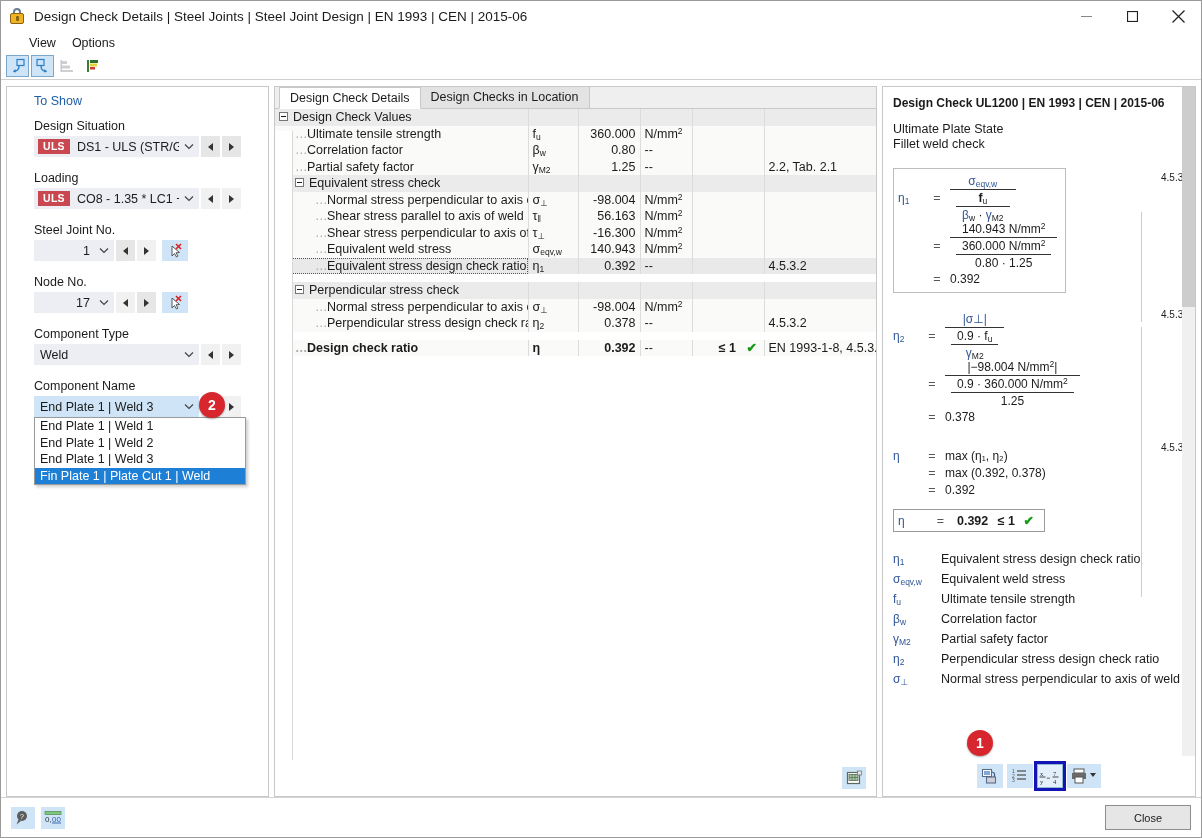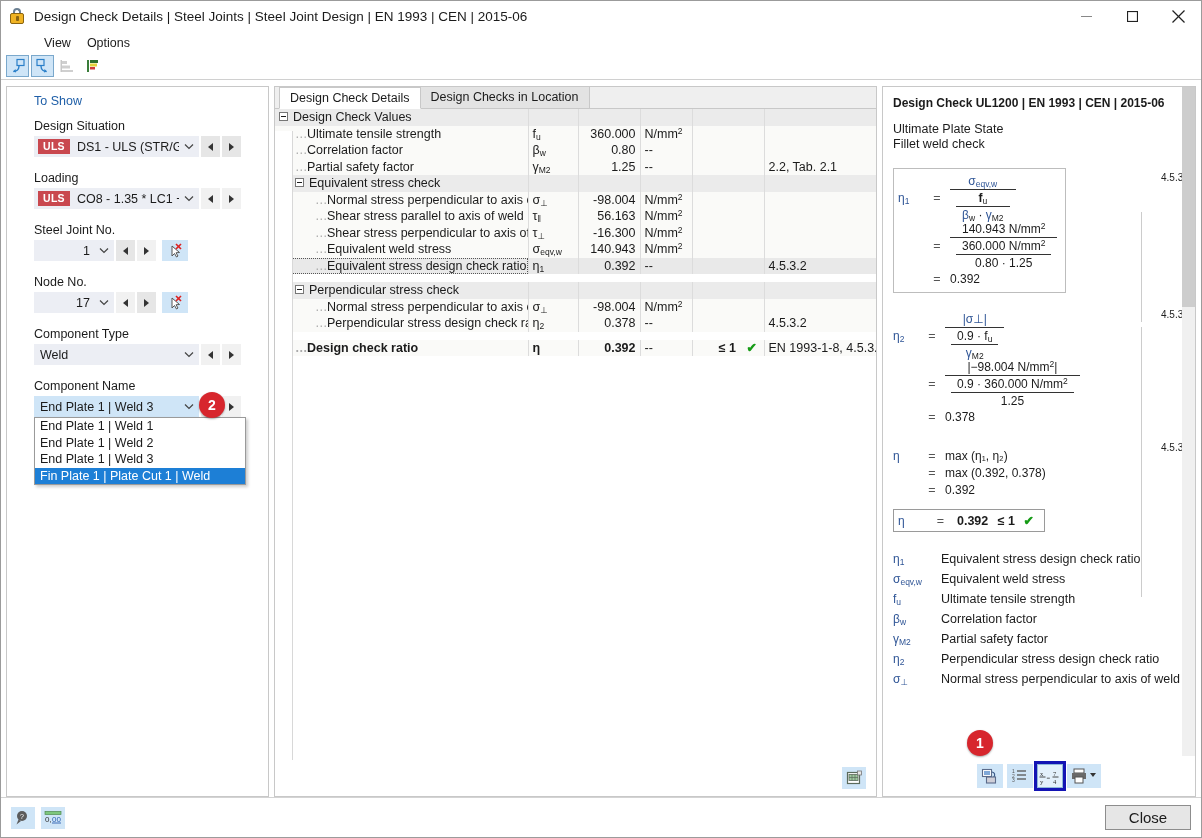--- a/index.html
+++ b/index.html
@@ -67,23 +67,22 @@
     color: #333;
   }
   .wbtn svg { display: block; }
 
   
   .menubar {
     height: 21px;
     display: flex;
     align-items: center;
     background: #ffffff;
-    padding-left: 8px;
+    padding-left: 20px;
     flex: 0 0 auto;
-    margin-left: 27px;
   }
   .menubar .mi {
     padding: 2px 8px;
     font-size: 12.5px;
     color: #1b1b1b;
   }
 
   
   .toolbar {
     height: 27px;
@@ -491,21 +490,21 @@
     width: 24px; height: 22px;
     background: #cfe5f7;
     display: flex; align-items: center; justify-content: center;
   }
   .statusbar .spacer { flex: 1 1 auto; }
   .closebtn {
     width: 86px; height: 25px;
     border: 1px solid #8d8d8d;
     background: #e6e6e6;
     display: flex; align-items: center; justify-content: center;
-    font-size: 15px;
+    font-size: 11px;
   }
 </style>
 </head>
 <body>
 
 <div class="app">
 
   <div class="titlebar">
     <div class="appicon">
       <div class="lock-shackle"></div>

